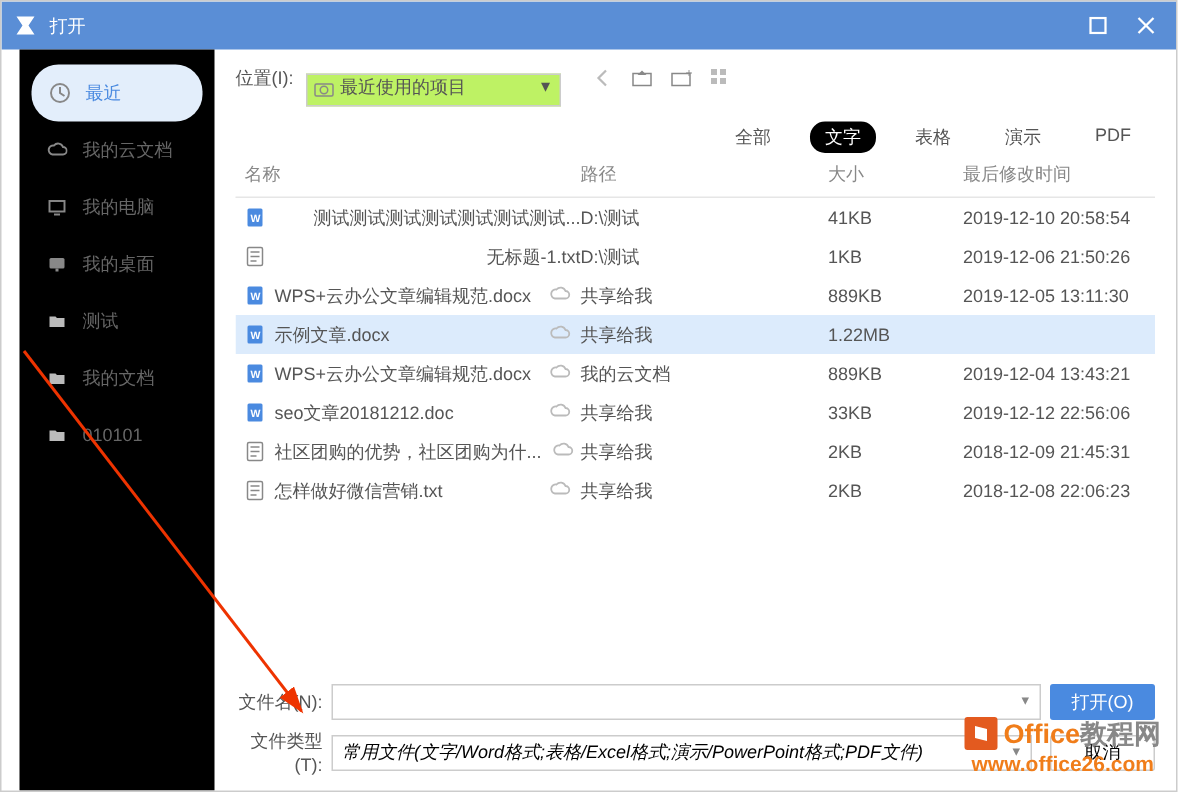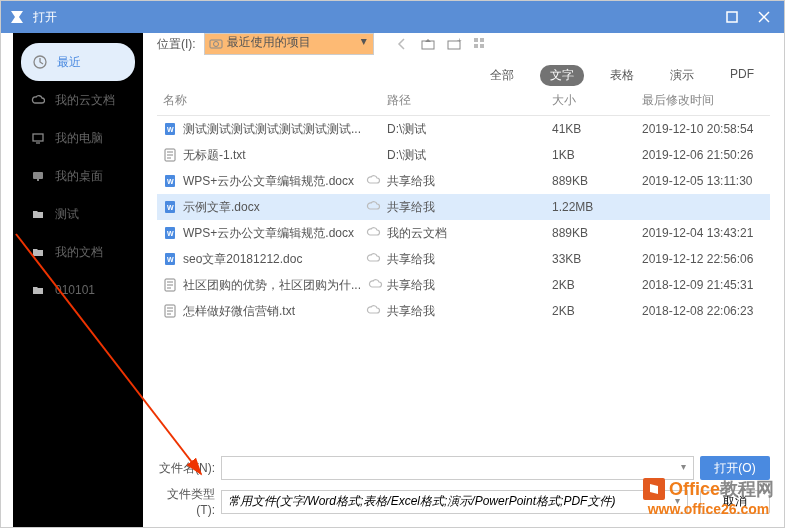--- a/index.html
+++ b/index.html
@@ -15,39 +15,39 @@
     
     .sidebar { width: 130px; background: #000000; padding-top: 10px; margin-left: 12px; }
     .sidebar-item { display: flex; align-items: center; height: 38px; padding-left: 18px; font-size: 12px; color: #666; cursor: pointer; gap: 10px; }
     .sidebar-item.active { background: #e3eefb; color: #4a8ae0; border-radius: 18px; margin: 0 8px; padding-left: 12px; }
     .sidebar-item.active .sidebar-ico svg { stroke: #4a8ae0; fill: #4a8ae0; }
     .sidebar-ico { width: 14px; height: 14px; display: flex; align-items: center; }
     
     .main { flex: 1; display: flex; flex-direction: column; padding: 0 14px 0 14px; position: relative; }
     
     .toolbar { display: flex; align-items: center; gap: 8px; font-size: 12px; color: #555; margin-bottom: 10px; }
-    .loc-select { width: 170px; height: 22px; border: 1px solid #ccc; font-size: 12px; padding-left: 20px; background: #fdba74; position: relative; }
+    .loc-select { width: 170px; height: 22px; border: 1px solid #ccc; font-size: 12px; padding-left: 20px; background: #bef264; position: relative; margin-top: 16px; }
     .loc-select::after { content: "▾"; position: absolute; right: 6px; }
     .tb-actions { display: flex; gap: 10px; margin-left: 12px; color: #888; }
     .tb-icon { width: 16px; height: 16px; cursor: pointer; }
     
     .filters { display: flex; justify-content: flex-end; gap: 16px; font-size: 12px; color: #555; margin-bottom: 6px; padding-right: 6px; }
     .filter-item { cursor: pointer; padding: 2px 10px; border-radius: 10px; }
-    .filter-item.active { background: #737373; color: #fff; }
+    .filter-item.active { background: #000000; color: #fff; }
     
     .headers { display: flex; font-size: 12px; color: #888; border-bottom: 1px solid #e6e6e6; padding-bottom: 6px; }
     .col-name { width: 230px; padding-left: 6px; }
     .col-path { width: 165px; }
     .col-size { width: 90px; }
     .col-date { flex: 1; }
     
     .filelist { flex: 1; overflow-y: auto; font-size: 12px; color: #555; }
     .row { display: flex; align-items: center; height: 26px; cursor: pointer; }
     .row.selected { background: #dcebfc; }
-    .row .cell-name { width: 230px; padding-left: 6px; display: flex; align-items: center; gap: 6px; overflow: hidden; white-space: nowrap; }
+    .row .cell-name { width: 230px; padding-left: 6px; display: flex; align-items: center; gap: 6px; overflow: hidden; white-space: nowrap; justify-content: space-between; }
     .row .file-ico { width: 14px; height: 14px; flex-shrink: 0; }
     .row .cloud-ico { width: 16px; margin-left: auto; margin-right: 6px; color: #bbb; flex-shrink: 0; }
     .row .cell-path { width: 165px; }
     .row .cell-size { width: 90px; }
     .row .cell-date { flex: 1; }
     
     .inputs { padding-bottom: 10px; position: relative; }
     .input-row { display: flex; align-items: center; margin-top: 6px; font-size: 12px; gap: 6px; }
     .input-label { width: 58px; color: #555; text-align: right; }
     .input-field { flex: 1; height: 24px; border: 1px solid #ccc; padding: 0 20px 0 6px; font-size: 12px; background: #fff; position: relative; }

